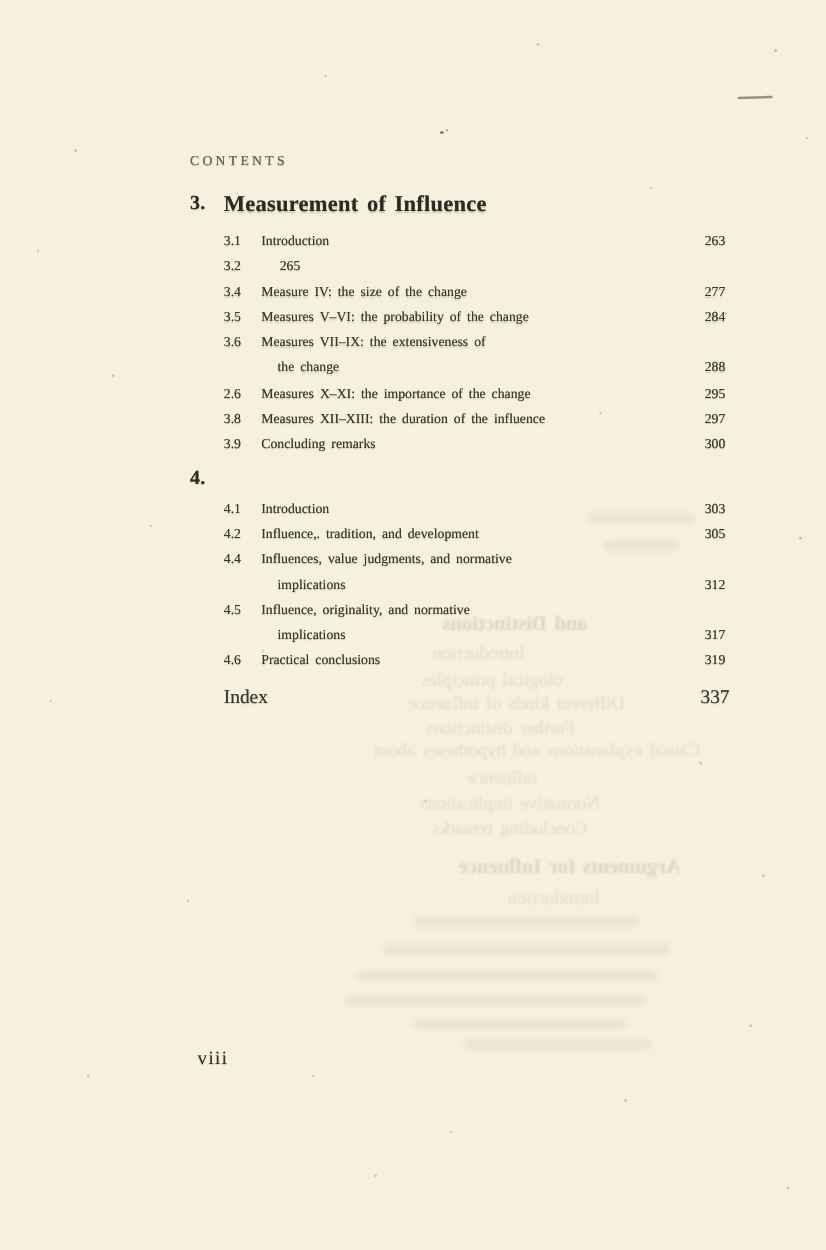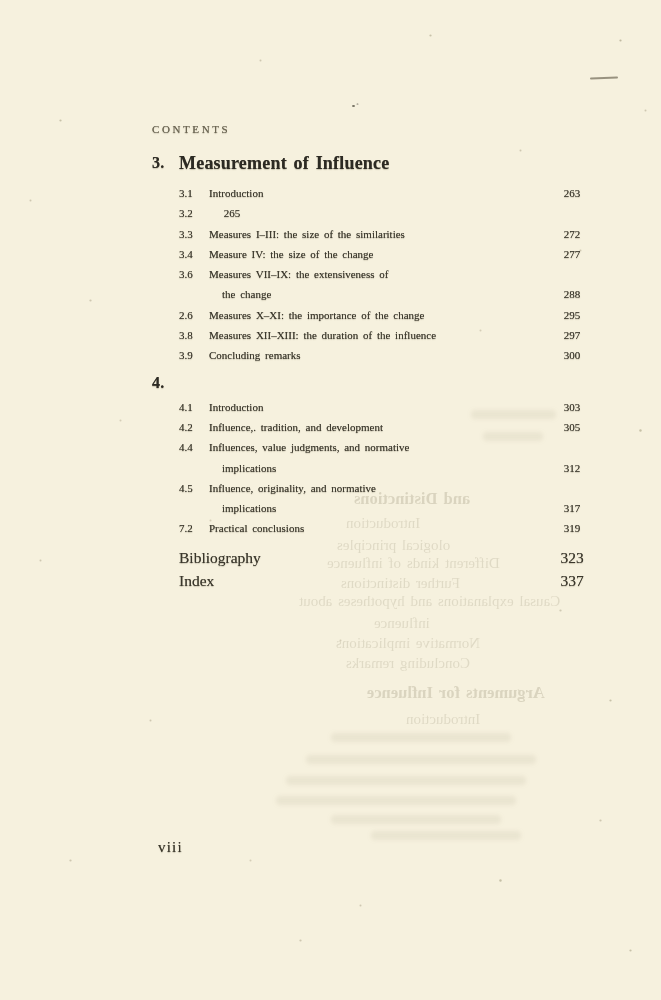--- a/index.html
+++ b/index.html
@@ -147,30 +147,30 @@
       <div class="row">
         <span class="enum">3.1</span>
         <span class="etitle">Introduction</span>
         <span class="epage">263</span>
       </div>
       <div class="row">
         <span class="enum">3.2</span>
         <span class="epage">265</span>
       </div>
       <div class="row">
-        <span class="enum">3.3</span>
-        <span class="etitle">Measures I–III: the size of the similarities</span>
-        <span class="epage">272</span>
-      </div>
-      <div class="row">
         <span class="enum">3.4</span>
         <span class="etitle">Measure IV: the size of the change</span>
         <span class="epage">277</span>
       </div>
       <div class="row">
+        <span class="enum">3.5</span>
+        <span class="etitle">Measures V–VI: the probability of the change</span>
+        <span class="epage">284</span>
+      </div>
+      <div class="row">
         <span class="enum">3.6</span>
         <span class="etitle">Measures VII–IX: the extensiveness of</span>
       </div>
       <div class="row">
         <span class="etitle cont-indent">the change</span>
         <span class="epage">288</span>
       </div>
       <div class="row">
         <span class="enum">2.6</span>
         <span class="etitle">Measures X–XI: the importance of the change</span>
@@ -213,31 +213,27 @@
       </div>
       <div class="row">
         <span class="enum">4.5</span>
         <span class="etitle">Influence, originality, and normative</span>
       </div>
       <div class="row">
         <span class="etitle cont-indent">implications</span>
         <span class="epage">317</span>
       </div>
       <div class="row">
-        <span class="enum">7.2</span>
+        <span class="enum">4.6</span>
         <span class="etitle">Practical conclusions</span>
         <span class="epage">319</span>
       </div>
     </div>
 
     <div class="backmatter">
-      <div class="row bm-row">
-        <span class="etitle">Bibliography</span>
-        <span class="epage">323</span>
-      </div>
       <div class="row bm-row">
         <span class="etitle">Index</span>
         <span class="epage">337</span>
       </div>
     </div>
 
   </div>
 
   <div class="folio ink">viii</div>
 

